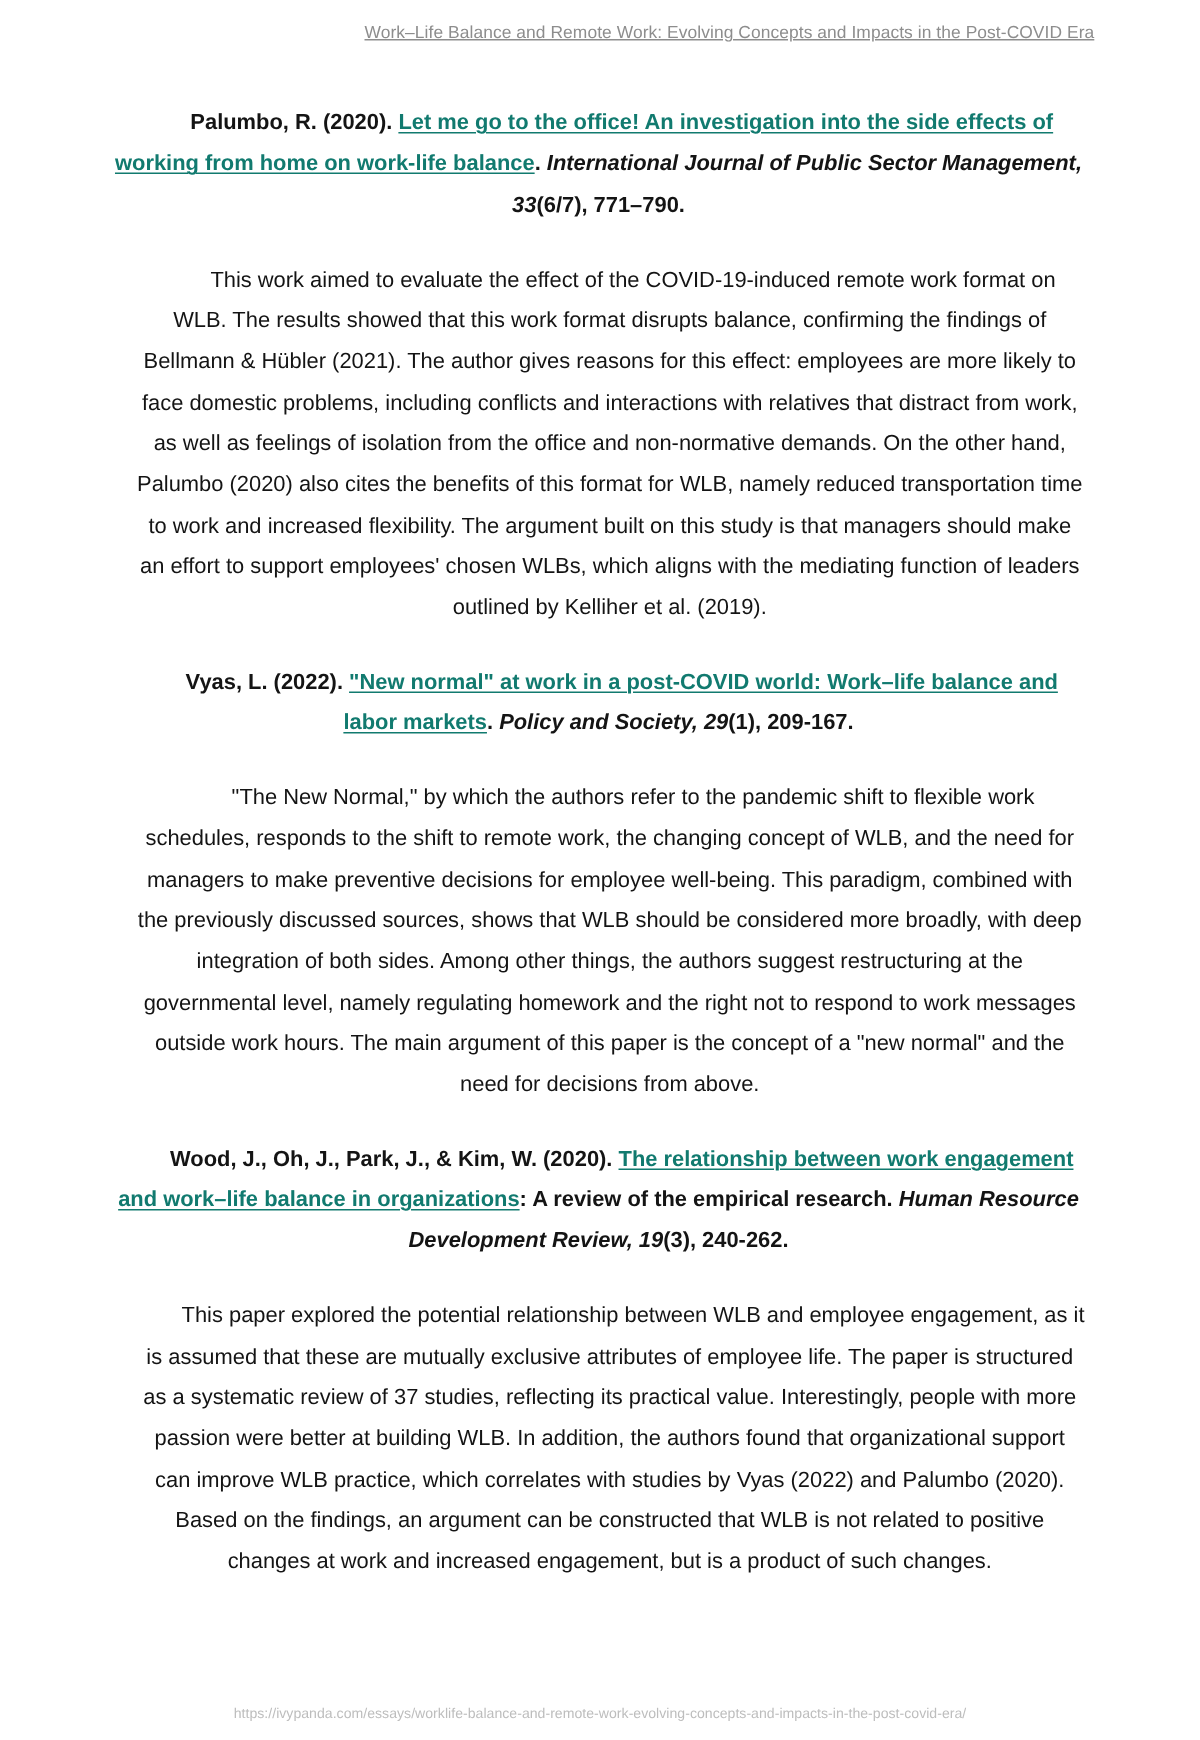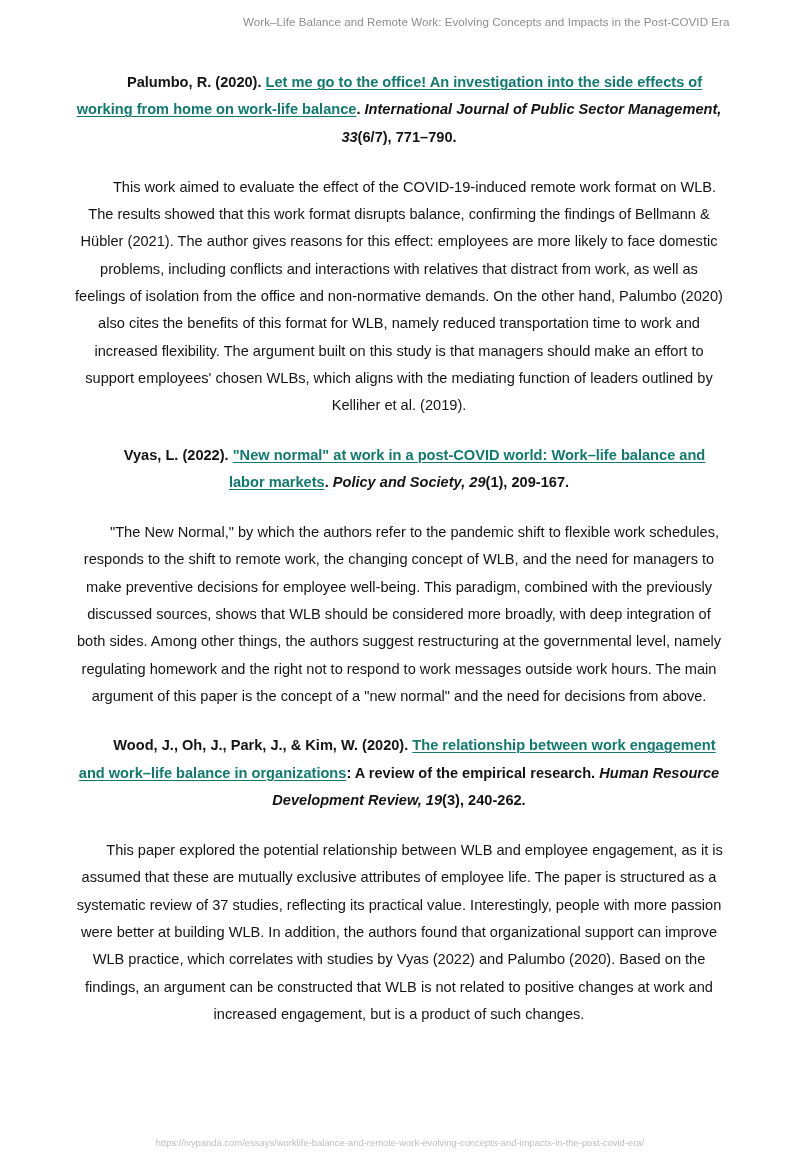--- a/index.html
+++ b/index.html
@@ -53,38 +53,40 @@
   .header-title {
     position: absolute;
     left: 243px;
     top: 14px;
     width: 545px;
     font-size: 11.6px;
     color: #8d8d8d;
     line-height: 1.3;
     white-space: nowrap;
     letter-spacing: 0.05px;
+    text-decoration: underline;
   }
 
   
   .content {
     position: absolute;
     left: 75px;
     top: 69px;
     width: 648px;
   }
   p {
     margin: 0 0 22px 0;
     font-size: 14.6px;
     line-height: 27.3px;
     text-align: center;
     color: #141414;
   }
   p.body-par {
     text-indent: 31px;
+    margin-left: 15px;
   }
   p.reference {
     text-indent: 31px;
     font-weight: bold;
     margin-bottom: 23px;
   }
   p.reference .ital {
     font-style: italic;
   }
   .link {

